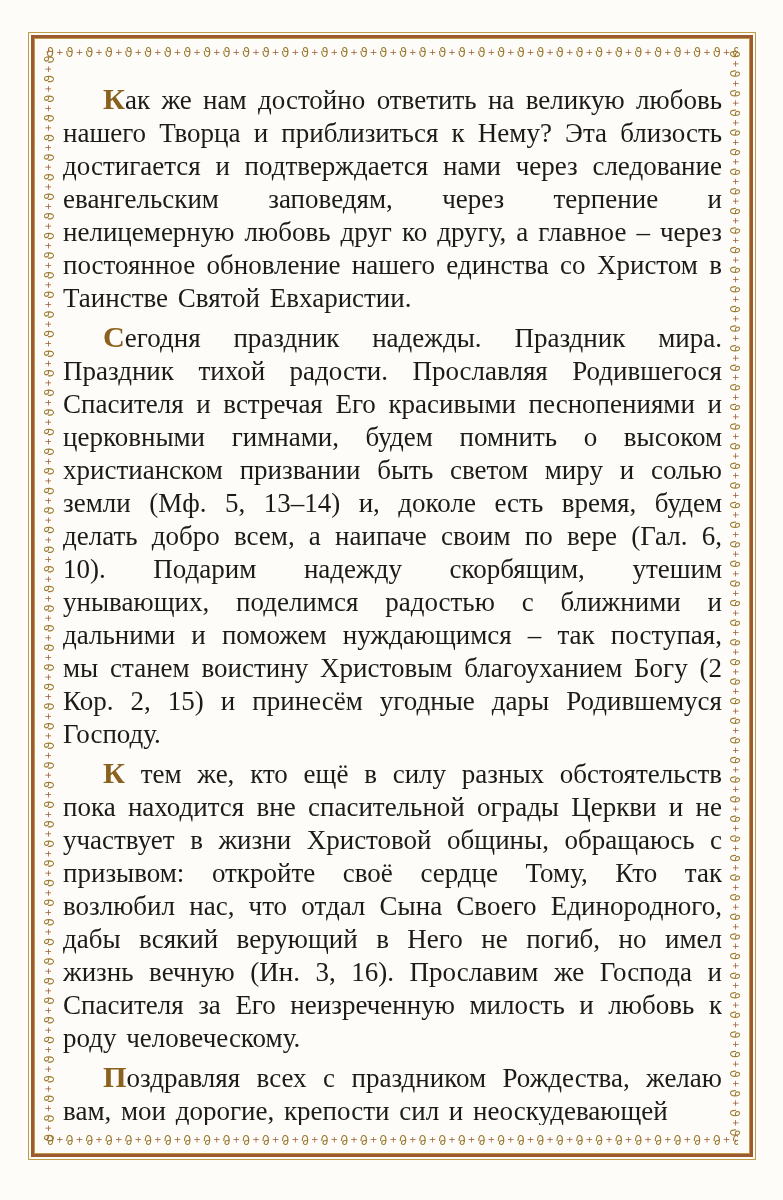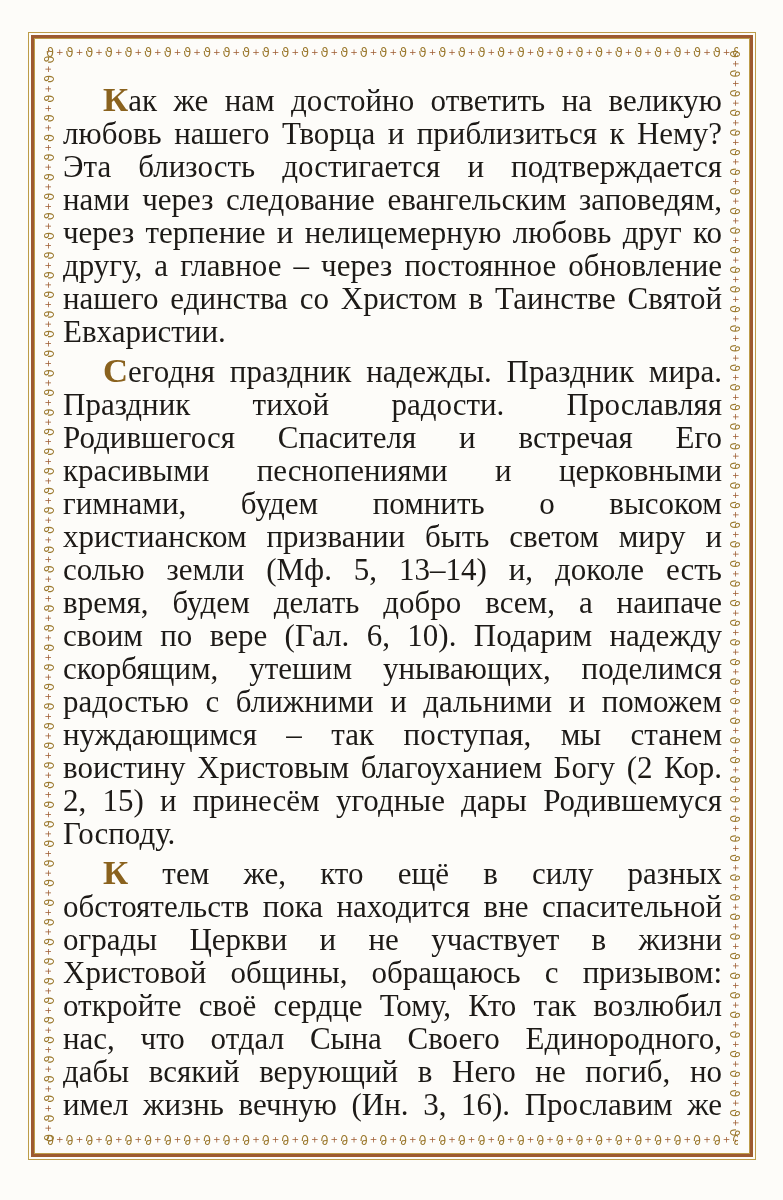--- a/index.html
+++ b/index.html
@@ -73,21 +73,21 @@
   }
   
   .text-column {
     position: absolute;
     left: 34px;
     right: 33px;
     top: 50px;
     bottom: 34px;
     overflow: hidden;
     color: var(--text);
-    font-size: 31px;
+    font-size: 27px;
     line-height: 33px;
     text-align: justify;
     word-spacing: 3px;
   }
   .para {
     margin: 0 0 6px 0;
     text-indent: 40px;
   }
   .drop-cap {
     color: var(--drop-cap);
@@ -103,15 +103,16 @@
 <div class="page">
   <div class="frame">
     <div class="orn orn-top"><span>ϑ</span><span class="plus">+</span><span>ϑ</span><span class="plus">+</span><span>ϑ</span><span class="plus">+</span><span>ϑ</span><span class="plus">+</span><span>ϑ</span><span class="plus">+</span><span>ϑ</span><span class="plus">+</span><span>ϑ</span><span class="plus">+</span><span>ϑ</span><span class="plus">+</span><span>ϑ</span><span class="plus">+</span><span>ϑ</span><span class="plus">+</span><span>ϑ</span><span class="plus">+</span><span>ϑ</span><span class="plus">+</span><span>ϑ</span><span class="plus">+</span><span>ϑ</span><span class="plus">+</span><span>ϑ</span><span class="plus">+</span><span>ϑ</span><span class="plus">+</span><span>ϑ</span><span class="plus">+</span><span>ϑ</span><span class="plus">+</span><span>ϑ</span><span class="plus">+</span><span>ϑ</span><span class="plus">+</span><span>ϑ</span><span class="plus">+</span><span>ϑ</span><span class="plus">+</span><span>ϑ</span><span class="plus">+</span><span>ϑ</span><span class="plus">+</span><span>ϑ</span><span class="plus">+</span><span>ϑ</span><span class="plus">+</span><span>ϑ</span><span class="plus">+</span><span>ϑ</span><span class="plus">+</span><span>ϑ</span><span class="plus">+</span><span>ϑ</span><span class="plus">+</span><span>ϑ</span><span class="plus">+</span><span>ϑ</span><span class="plus">+</span><span>ϑ</span><span class="plus">+</span><span>ϑ</span><span class="plus">+</span><span>ϑ</span><span class="plus">+</span><span>ϑ</span></div>
     <div class="orn orn-bottom"><span>ϑ</span><span class="plus">+</span><span>ϑ</span><span class="plus">+</span><span>ϑ</span><span class="plus">+</span><span>ϑ</span><span class="plus">+</span><span>ϑ</span><span class="plus">+</span><span>ϑ</span><span class="plus">+</span><span>ϑ</span><span class="plus">+</span><span>ϑ</span><span class="plus">+</span><span>ϑ</span><span class="plus">+</span><span>ϑ</span><span class="plus">+</span><span>ϑ</span><span class="plus">+</span><span>ϑ</span><span class="plus">+</span><span>ϑ</span><span class="plus">+</span><span>ϑ</span><span class="plus">+</span><span>ϑ</span><span class="plus">+</span><span>ϑ</span><span class="plus">+</span><span>ϑ</span><span class="plus">+</span><span>ϑ</span><span class="plus">+</span><span>ϑ</span><span class="plus">+</span><span>ϑ</span><span class="plus">+</span><span>ϑ</span><span class="plus">+</span><span>ϑ</span><span class="plus">+</span><span>ϑ</span><span class="plus">+</span><span>ϑ</span><span class="plus">+</span><span>ϑ</span><span class="plus">+</span><span>ϑ</span><span class="plus">+</span><span>ϑ</span><span class="plus">+</span><span>ϑ</span><span class="plus">+</span><span>ϑ</span><span class="plus">+</span><span>ϑ</span><span class="plus">+</span><span>ϑ</span><span class="plus">+</span><span>ϑ</span><span class="plus">+</span><span>ϑ</span><span class="plus">+</span><span>ϑ</span><span class="plus">+</span><span>ϑ</span><span class="plus">+</span><span>ϑ</span></div>
     <div class="orn orn-left"><span>ϑ</span><span class="plus">+</span><span>ϑ</span><span class="plus">+</span><span>ϑ</span><span class="plus">+</span><span>ϑ</span><span class="plus">+</span><span>ϑ</span><span class="plus">+</span><span>ϑ</span><span class="plus">+</span><span>ϑ</span><span class="plus">+</span><span>ϑ</span><span class="plus">+</span><span>ϑ</span><span class="plus">+</span><span>ϑ</span><span class="plus">+</span><span>ϑ</span><span class="plus">+</span><span>ϑ</span><span class="plus">+</span><span>ϑ</span><span class="plus">+</span><span>ϑ</span><span class="plus">+</span><span>ϑ</span><span class="plus">+</span><span>ϑ</span><span class="plus">+</span><span>ϑ</span><span class="plus">+</span><span>ϑ</span><span class="plus">+</span><span>ϑ</span><span class="plus">+</span><span>ϑ</span><span class="plus">+</span><span>ϑ</span><span class="plus">+</span><span>ϑ</span><span class="plus">+</span><span>ϑ</span><span class="plus">+</span><span>ϑ</span><span class="plus">+</span><span>ϑ</span><span class="plus">+</span><span>ϑ</span><span class="plus">+</span><span>ϑ</span><span class="plus">+</span><span>ϑ</span><span class="plus">+</span><span>ϑ</span><span class="plus">+</span><span>ϑ</span><span class="plus">+</span><span>ϑ</span><span class="plus">+</span><span>ϑ</span><span class="plus">+</span><span>ϑ</span><span class="plus">+</span><span>ϑ</span><span class="plus">+</span><span>ϑ</span><span class="plus">+</span><span>ϑ</span><span class="plus">+</span><span>ϑ</span><span class="plus">+</span><span>ϑ</span><span class="plus">+</span><span>ϑ</span><span class="plus">+</span><span>ϑ</span><span class="plus">+</span><span>ϑ</span><span class="plus">+</span><span>ϑ</span><span class="plus">+</span><span>ϑ</span><span class="plus">+</span><span>ϑ</span><span class="plus">+</span><span>ϑ</span><span class="plus">+</span><span>ϑ</span><span class="plus">+</span><span>ϑ</span><span class="plus">+</span><span>ϑ</span><span class="plus">+</span><span>ϑ</span><span class="plus">+</span><span>ϑ</span><span class="plus">+</span><span>ϑ</span><span class="plus">+</span><span>ϑ</span><span class="plus">+</span><span>ϑ</span><span class="plus">+</span><span>ϑ</span><span class="plus">+</span><span>ϑ</span><span class="plus">+</span><span>ϑ</span><span class="plus">+</span></div>
     <div class="orn orn-right"><span>ϑ</span><span class="plus">+</span><span>ϑ</span><span class="plus">+</span><span>ϑ</span><span class="plus">+</span><span>ϑ</span><span class="plus">+</span><span>ϑ</span><span class="plus">+</span><span>ϑ</span><span class="plus">+</span><span>ϑ</span><span class="plus">+</span><span>ϑ</span><span class="plus">+</span><span>ϑ</span><span class="plus">+</span><span>ϑ</span><span class="plus">+</span><span>ϑ</span><span class="plus">+</span><span>ϑ</span><span class="plus">+</span><span>ϑ</span><span class="plus">+</span><span>ϑ</span><span class="plus">+</span><span>ϑ</span><span class="plus">+</span><span>ϑ</span><span class="plus">+</span><span>ϑ</span><span class="plus">+</span><span>ϑ</span><span class="plus">+</span><span>ϑ</span><span class="plus">+</span><span>ϑ</span><span class="plus">+</span><span>ϑ</span><span class="plus">+</span><span>ϑ</span><span class="plus">+</span><span>ϑ</span><span class="plus">+</span><span>ϑ</span><span class="plus">+</span><span>ϑ</span><span class="plus">+</span><span>ϑ</span><span class="plus">+</span><span>ϑ</span><span class="plus">+</span><span>ϑ</span><span class="plus">+</span><span>ϑ</span><span class="plus">+</span><span>ϑ</span><span class="plus">+</span><span>ϑ</span><span class="plus">+</span><span>ϑ</span><span class="plus">+</span><span>ϑ</span><span class="plus">+</span><span>ϑ</span><span class="plus">+</span><span>ϑ</span><span class="plus">+</span><span>ϑ</span><span class="plus">+</span><span>ϑ</span><span class="plus">+</span><span>ϑ</span><span class="plus">+</span><span>ϑ</span><span class="plus">+</span><span>ϑ</span><span class="plus">+</span><span>ϑ</span><span class="plus">+</span><span>ϑ</span><span class="plus">+</span><span>ϑ</span><span class="plus">+</span><span>ϑ</span><span class="plus">+</span><span>ϑ</span><span class="plus">+</span><span>ϑ</span><span class="plus">+</span><span>ϑ</span><span class="plus">+</span><span>ϑ</span><span class="plus">+</span><span>ϑ</span><span class="plus">+</span><span>ϑ</span><span class="plus">+</span><span>ϑ</span><span class="plus">+</span><span>ϑ</span><span class="plus">+</span><span>ϑ</span><span class="plus">+</span><span>ϑ</span><span class="plus">+</span><span>ϑ</span><span class="plus">+</span><span>ϑ</span><span class="plus">+</span></div>
     <div class="text-column" id="text-column">
         <p class="para"><span class="drop-cap">К</span><span class="seg-normal">ак же нам достойно ответить на великую любовь нашего Творца и приблизиться к Нему? Эта близость достигается и подтверждается нами через следование евангельским заповедям, через терпение и нелицемерную любовь друг ко другу, а главное – через постоянное обновление нашего единства со Христом в Таинстве Святой Евхаристии.</span></p>
         <p class="para"><span class="drop-cap">С</span><span class="seg-normal">егодня праздник надежды. Праздник мира. Праздник тихой радости. Прославляя Родившегося Спасителя и встречая Его красивыми песнопениями и церковными гимнами, будем помнить о высоком христианском призвании быть </span><span class="seg-italic">светом миру</span><span class="seg-normal"> и </span><span class="seg-italic">солью земли</span><span class="seg-normal"> (Мф. 5, 13–14) и, </span><span class="seg-italic">доколе есть время, будем делать добро всем, а наипаче своим по вере</span><span class="seg-normal"> (Гал. 6, 10). Подарим надежду скорбящим, утешим унывающих, поделимся радостью с ближними и дальними и поможем нуждающимся – так поступая, мы станем воистину </span><span class="seg-italic">Христовым благоуханием Богу</span><span class="seg-normal"> (2 Кор. 2, 15) и принесём угодные дары Родившемуся Господу.</span></p>
         <p class="para"><span class="drop-cap">К</span><span class="seg-normal"> тем же, кто ещё в силу разных обстоятельств пока находится вне спасительной ограды Церкви и не участвует в жизни Христовой общины, обращаюсь с призывом: откройте своё сердце Тому, </span><span class="seg-italic">Кто так возлюбил нас, что отдал Сына Своего Единородного, дабы всякий верующий в Него не погиб, но имел жизнь вечную</span><span class="seg-normal"> (Ин. 3, 16). Прославим же Господа и Спасителя за Его неизреченную милость и любовь к роду человеческому.</span></p>
+        <p class="para"><span class="drop-cap">П</span><span class="seg-normal">оздравляя всех с праздником Рождества, желаю вам, мои дорогие, крепости сил и неоскудевающей</span></p>
       </div>
   </div>
 </div>
 
 </body></html>

